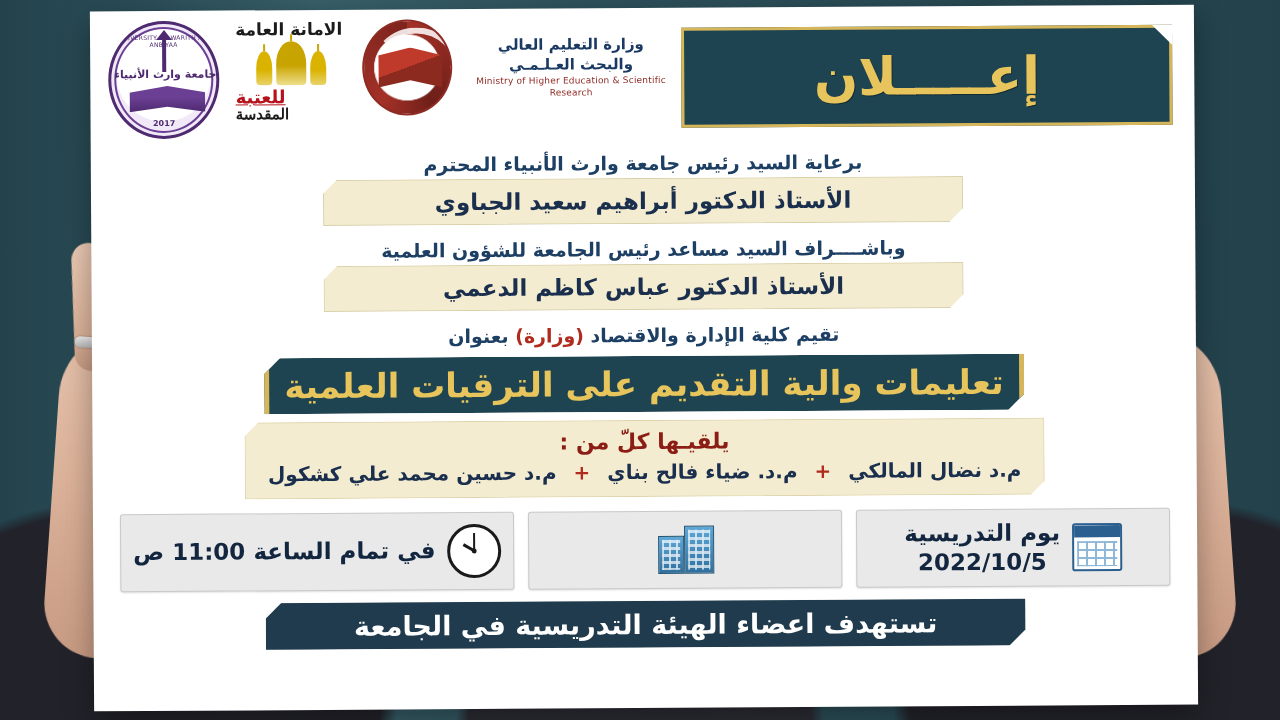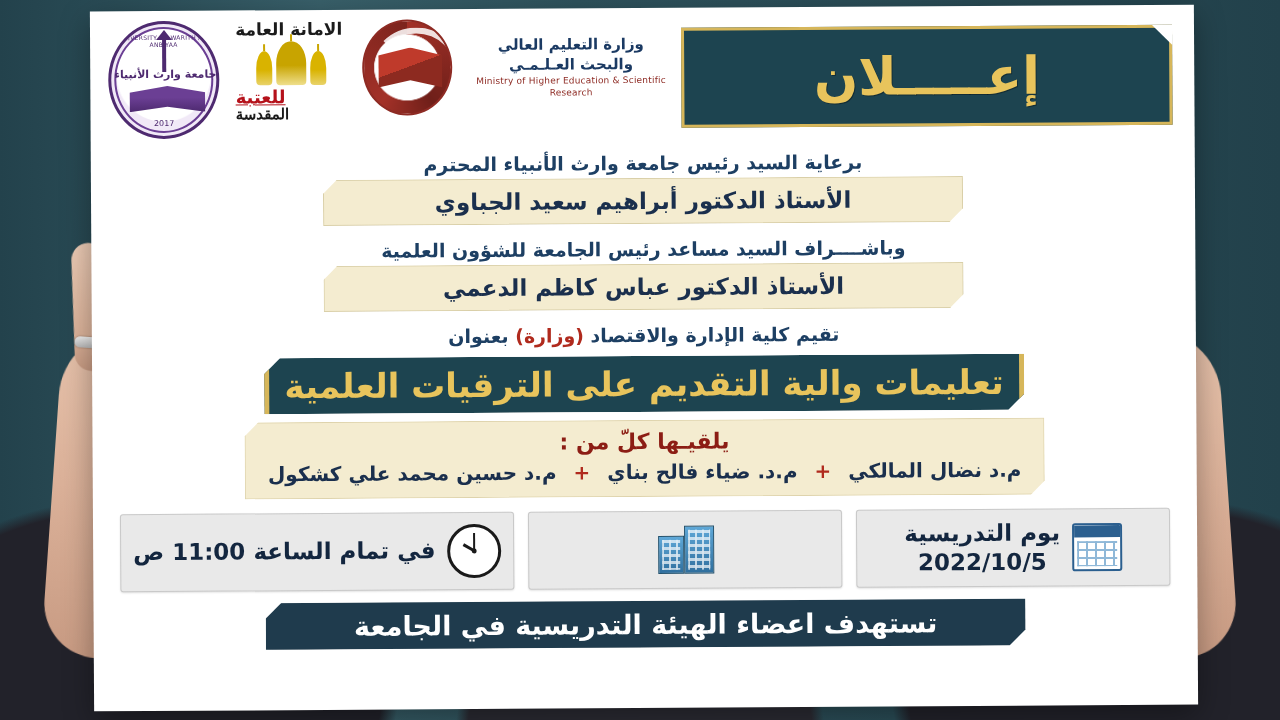--- a/index.html
+++ b/index.html
@@ -225,21 +225,21 @@
   .univ .label-ar {
     position: absolute; left: 0; right: 0; top: 44px;
     text-align: right; color: #4e2a70; font-size: 11px; font-weight: bold;
   }
   .univ .label-en {
     position: absolute; left: 0; right: 0; top: 10px;
     text-align: center; color: #4e2a70; font-size: 6px; letter-spacing: .3px;
   }
   .univ .year {
     position: absolute; left: 0; right: 0; bottom: 8px;
-    text-align: center; color: #4e2a70; font-size: 8px; font-weight: normal;
+    text-align: center; color: #4e2a70; font-size: 8px; font-weight: bold;
   }
 
   
   .line-plain {
     text-align: center;
     color: #1d3f63;
     font-weight: bold;
     font-size: 19px;
     margin: 6px 0 4px 0;
     letter-spacing: .3px;

